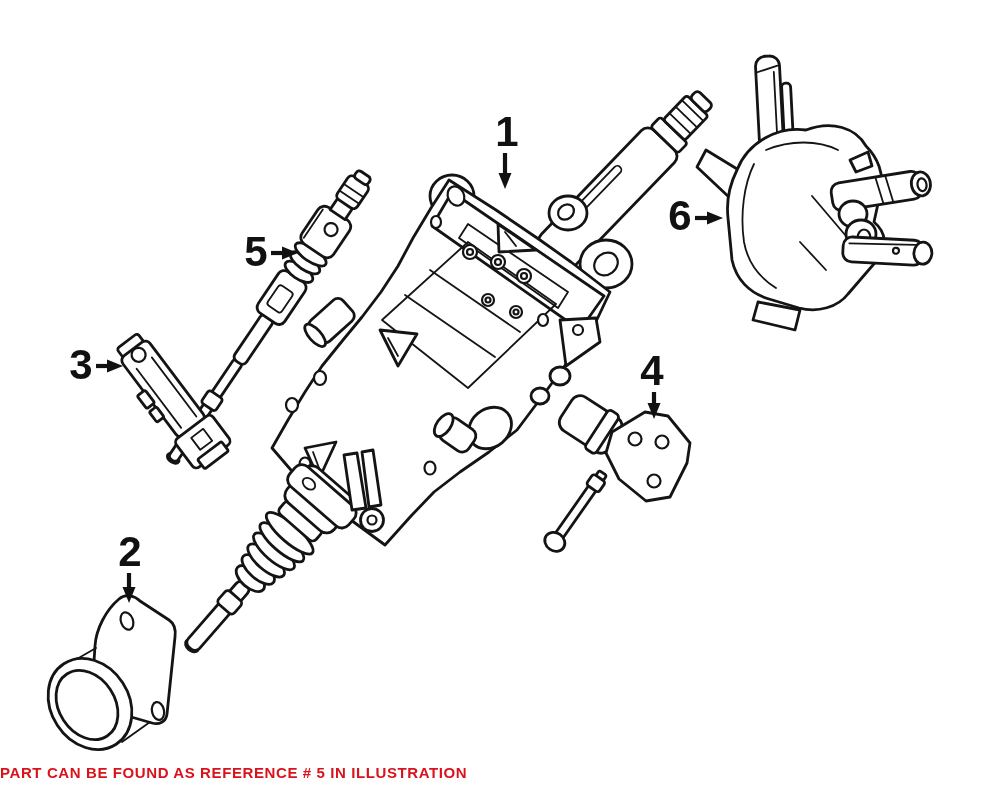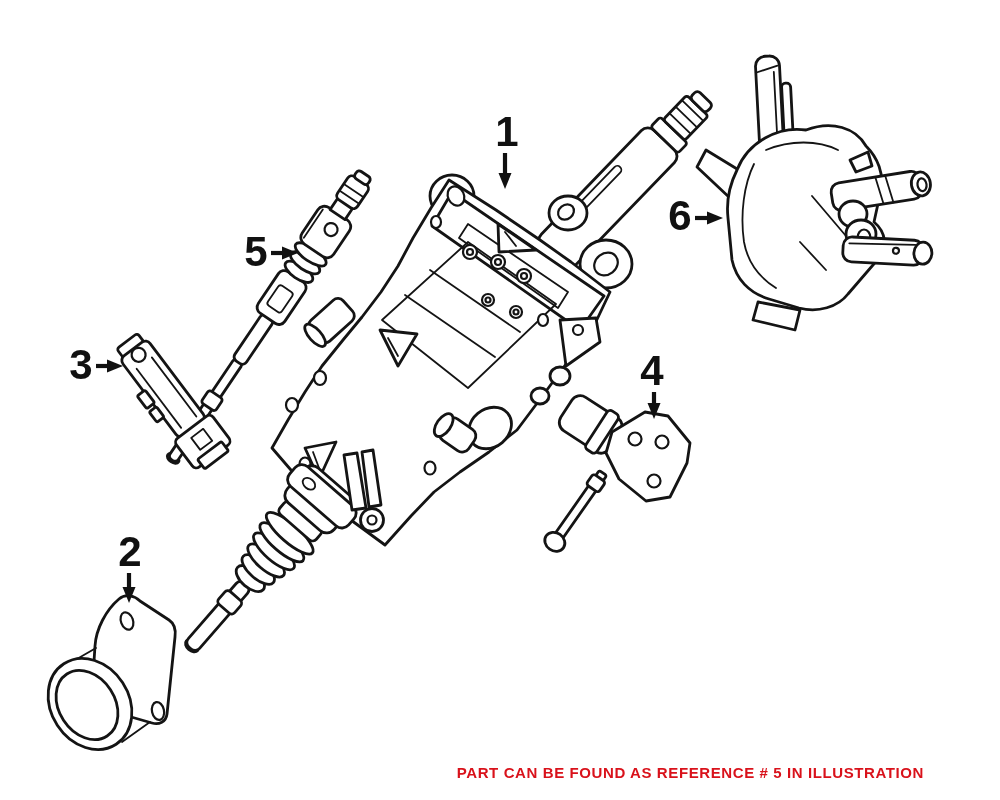--- a/index.html
+++ b/index.html
@@ -5,21 +5,21 @@
   html,body{margin:0;padding:0;background:#ffffff;}
   .stage{position:relative;width:1000px;height:800px;background:#ffffff;overflow:hidden;
          font-family:"Liberation Sans",sans-serif;}
   svg{position:absolute;left:0;top:0;}
   .ln{fill:#ffffff;stroke:#141414;stroke-width:2.8;stroke-linejoin:round;stroke-linecap:round;}
   .ln2{fill:none;stroke:#141414;stroke-width:1.8;stroke-linejoin:round;stroke-linecap:round;}
   .hole{fill:#ffffff;stroke:#141414;stroke-width:2.2;}
   .num{font-family:"Liberation Sans",sans-serif;font-size:42px;font-weight:bold;fill:#111111;}
   .arrow{stroke:#111111;stroke-width:4.2;stroke-linecap:butt;}
   .ahead{fill:#111111;stroke:none;}
-  .caption{position:absolute;left:0;top:764px;width:924px;text-align:right;
+  .caption{position:absolute;left:0;top:764px;width:924px;text-align:left;
            font-size:15px;font-weight:bold;letter-spacing:0.6px;color:#d9121b;white-space:nowrap;}
 </style>
 </head>
 <body>
 
 <div class="stage">
 <svg width="1000" height="800" viewBox="0 0 1000 800">
 
   <g transform="translate(172,460) rotate(-56)">
     <ellipse class="ln" cx="2" cy="0" rx="4" ry="6.5"></ellipse>

